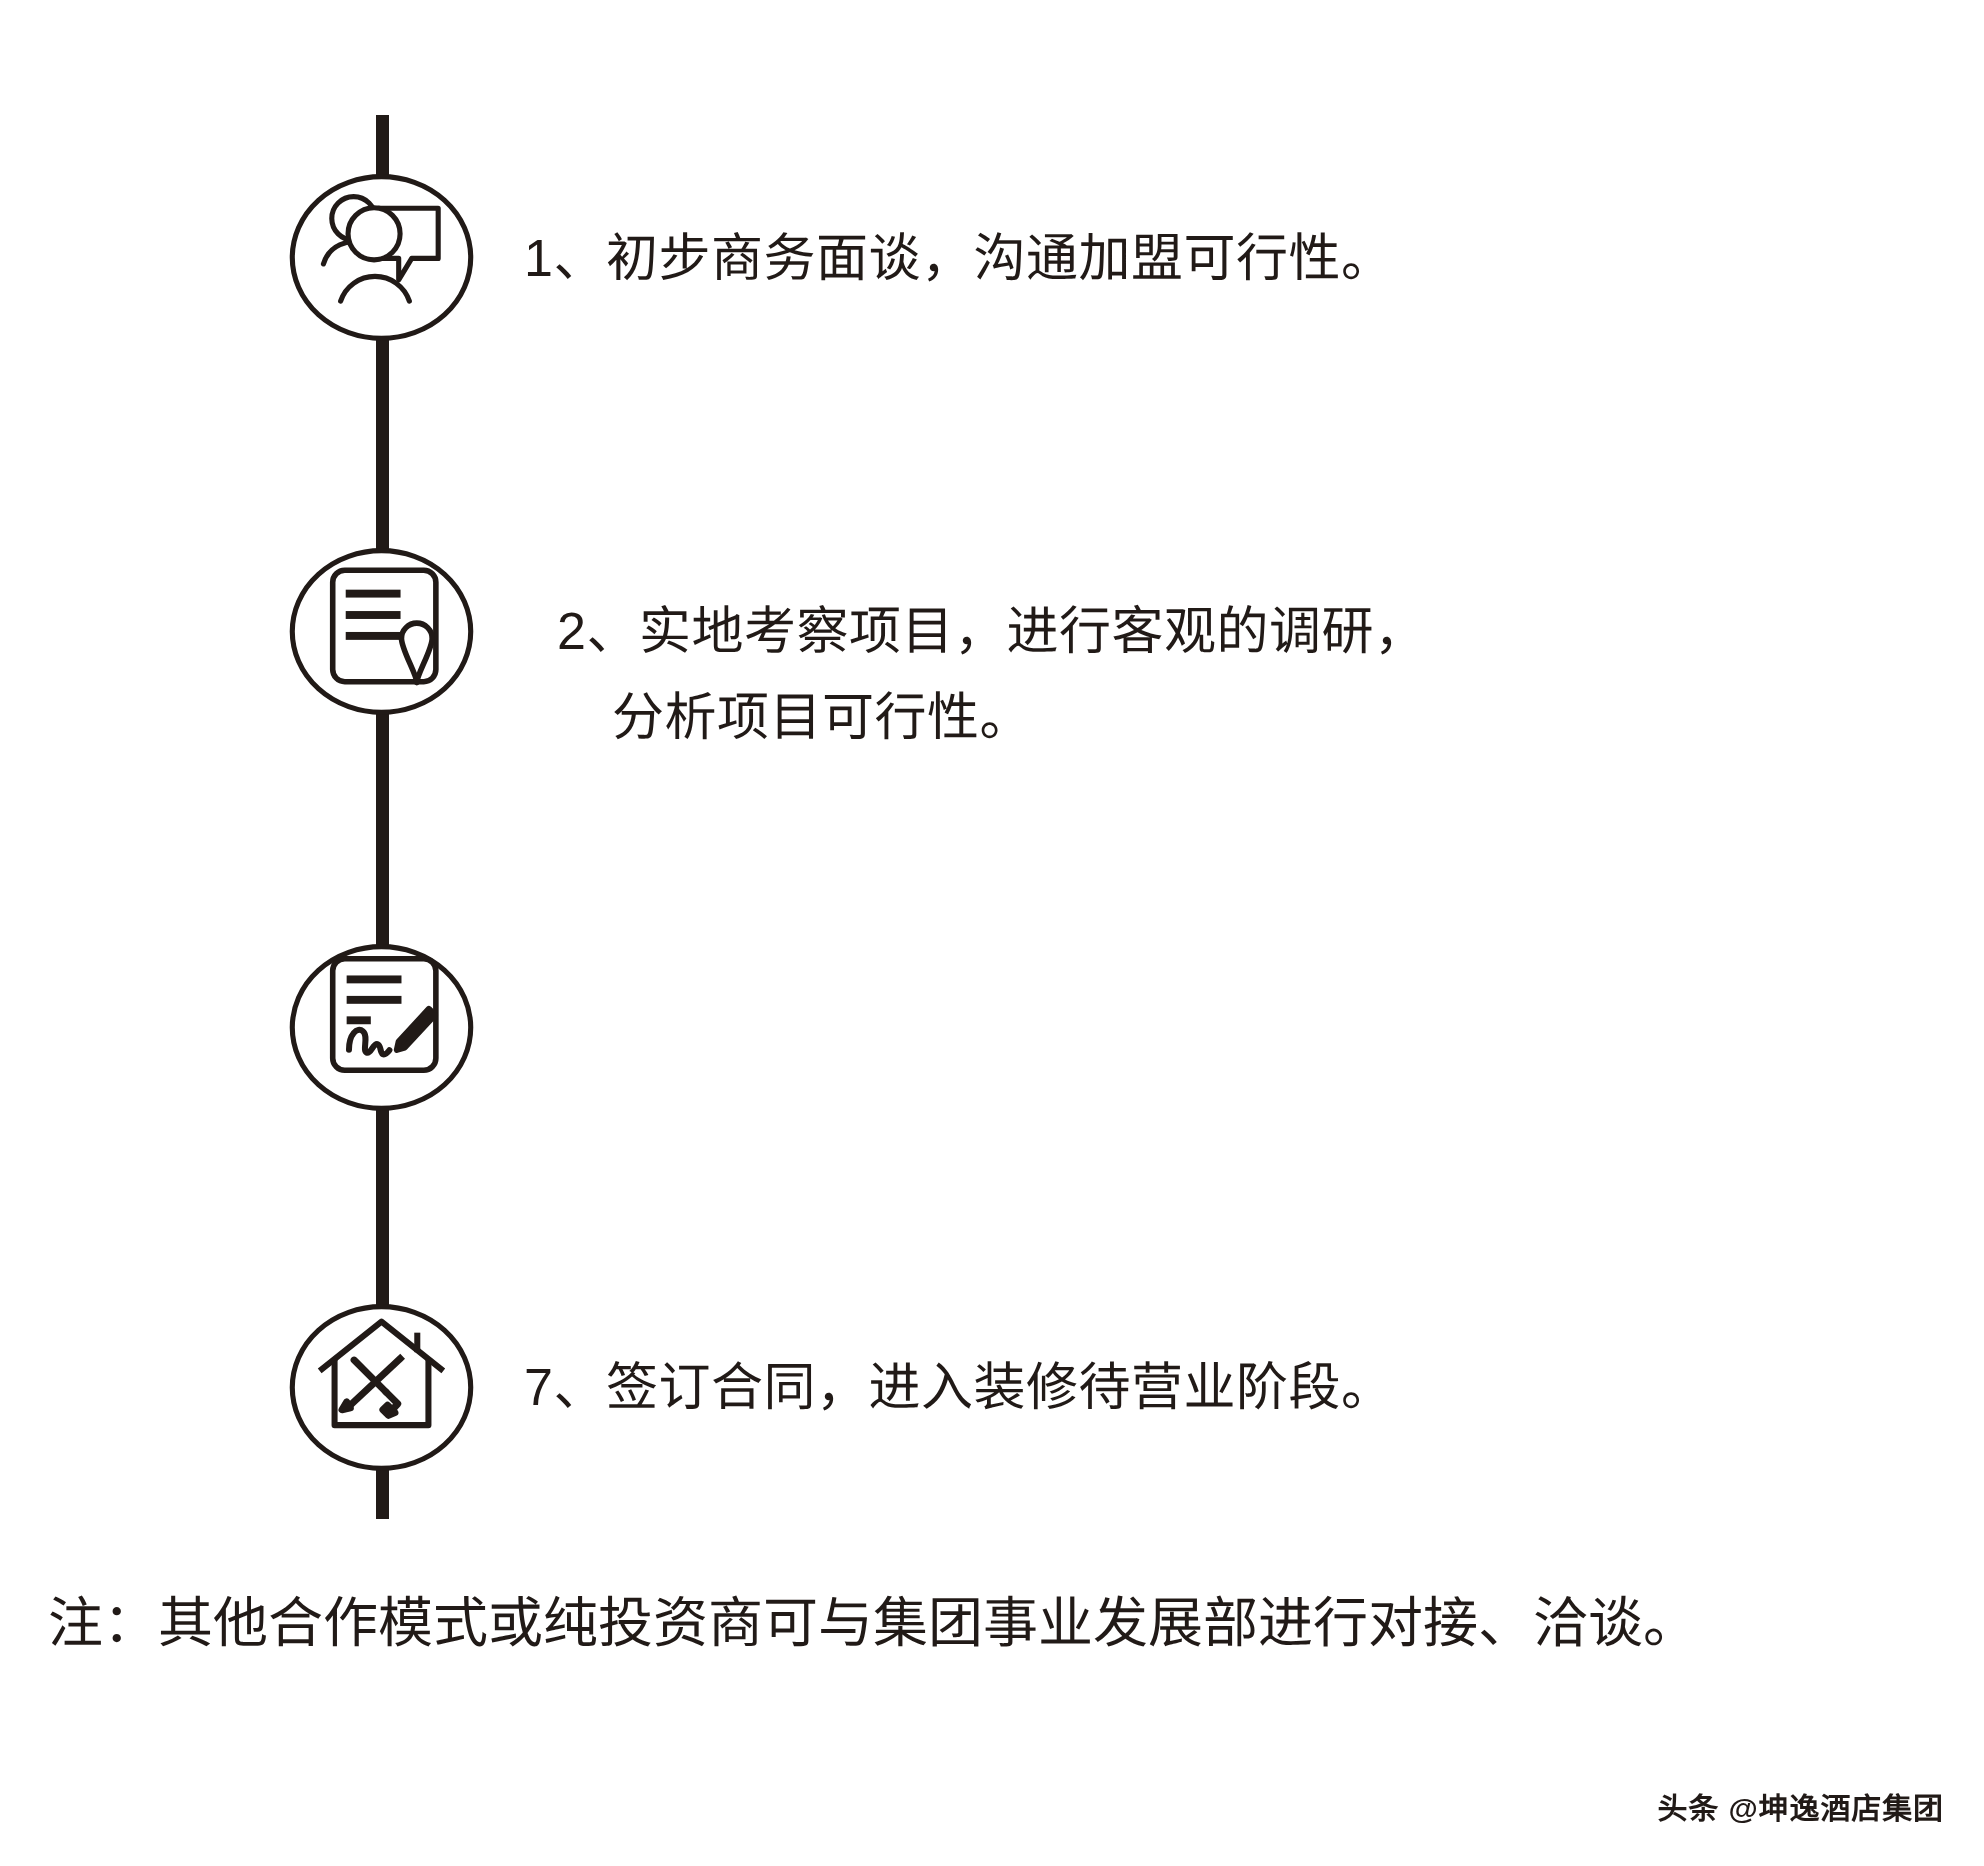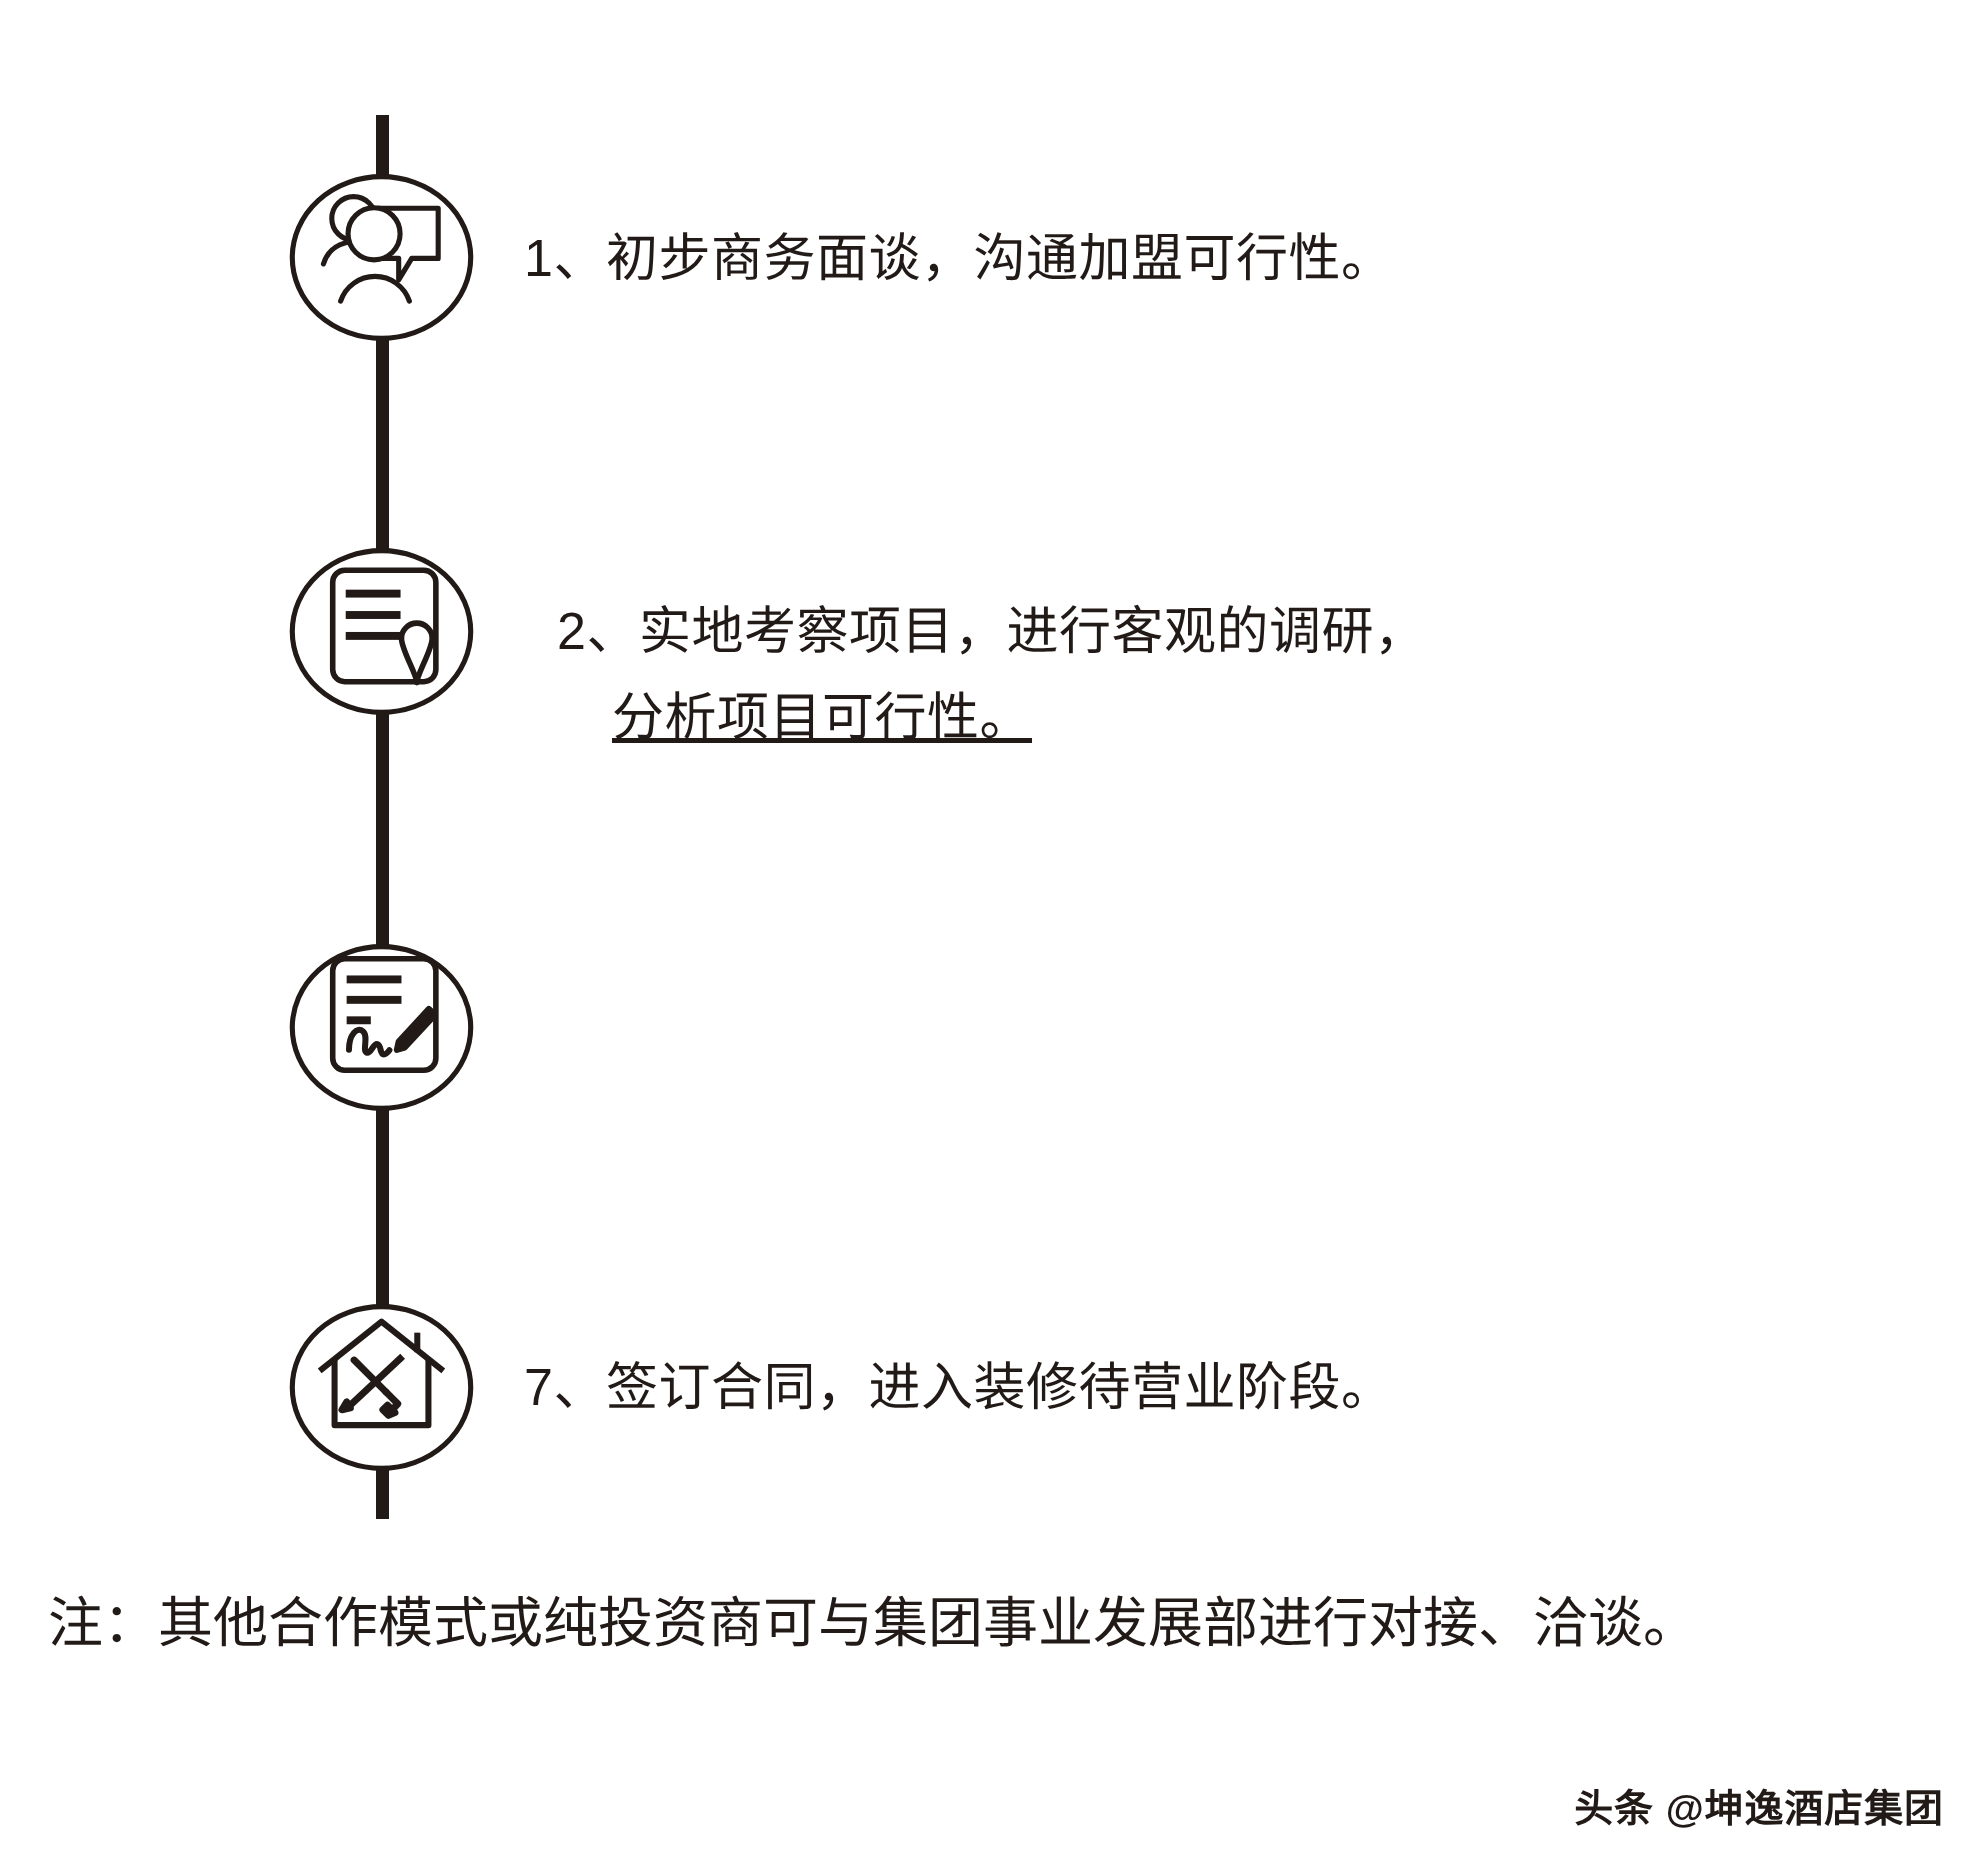--- a/index.html
+++ b/index.html
@@ -71,41 +71,41 @@
     letter-spacing: 0.5px;
     color: #211a17;
     font-weight: 400;
   }
   #step-row-0 .step-text { top: 43px; }
   #step-row-1 .step-text { top: 42px; margin-left: 33px; }
   #step-row-2 .step-text { top: 43px; }
   #step-row-3 .step-text { top: 42px; }
 
   .step-line { display: block; white-space: pre; }
-  .step-line.indented { padding-left: 55px; text-decoration: underline; }
+  .step-line.indented { padding-left: 55px; }
 
   
   #footnote {
     position: absolute;
     left: 48px;
     top: 1588px;
     width: 1906px;
     font-size: 55px;
     line-height: 70px;
     letter-spacing: 0px;
     color: #211a17;
     white-space: nowrap;
   }
 
   
   #watermark {
     position: absolute;
     right: 41px;
     top: 1781px;
-    font-size: 39px;
+    font-size: 30px;
     line-height: 56px;
     letter-spacing: 0.9px;
     color: #211a17;
     font-weight: 700;
     white-space: nowrap;
   }
 </style>
 </head>
 <body>
 

